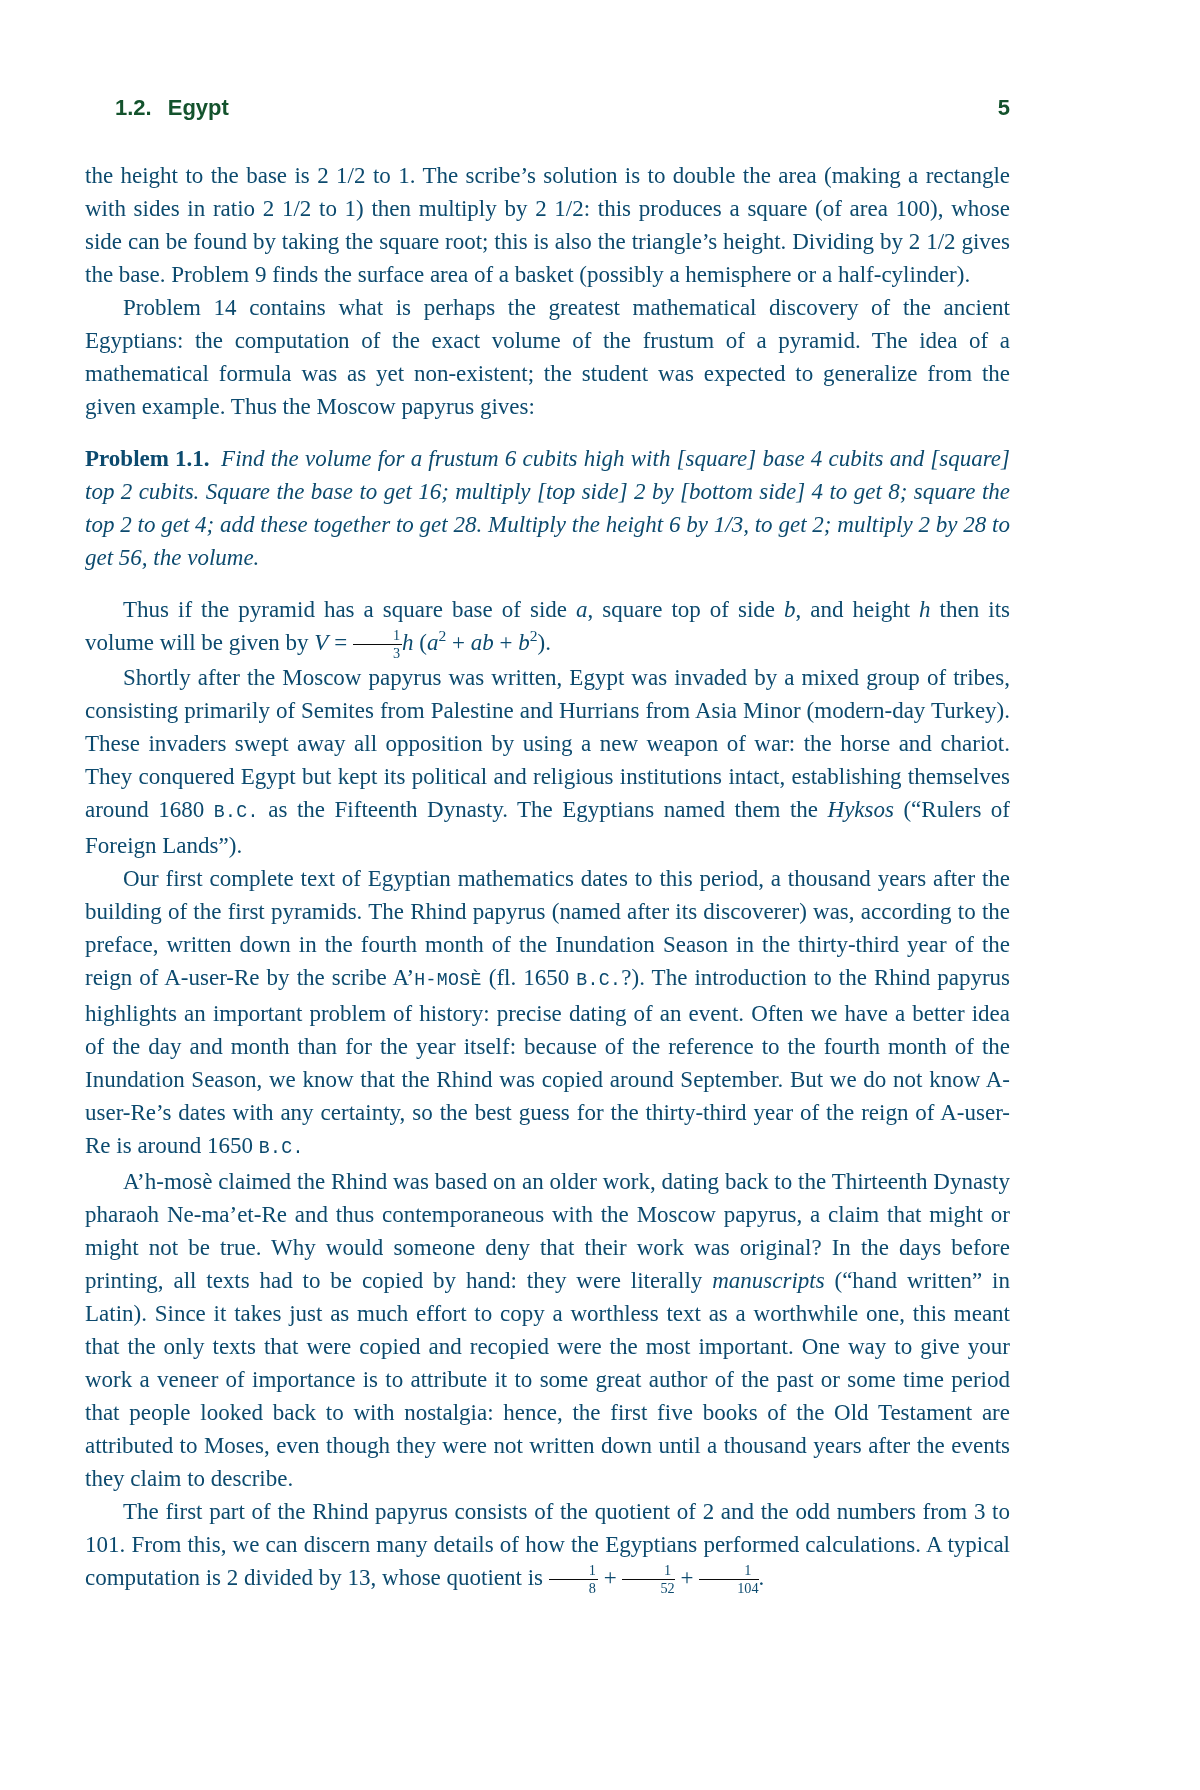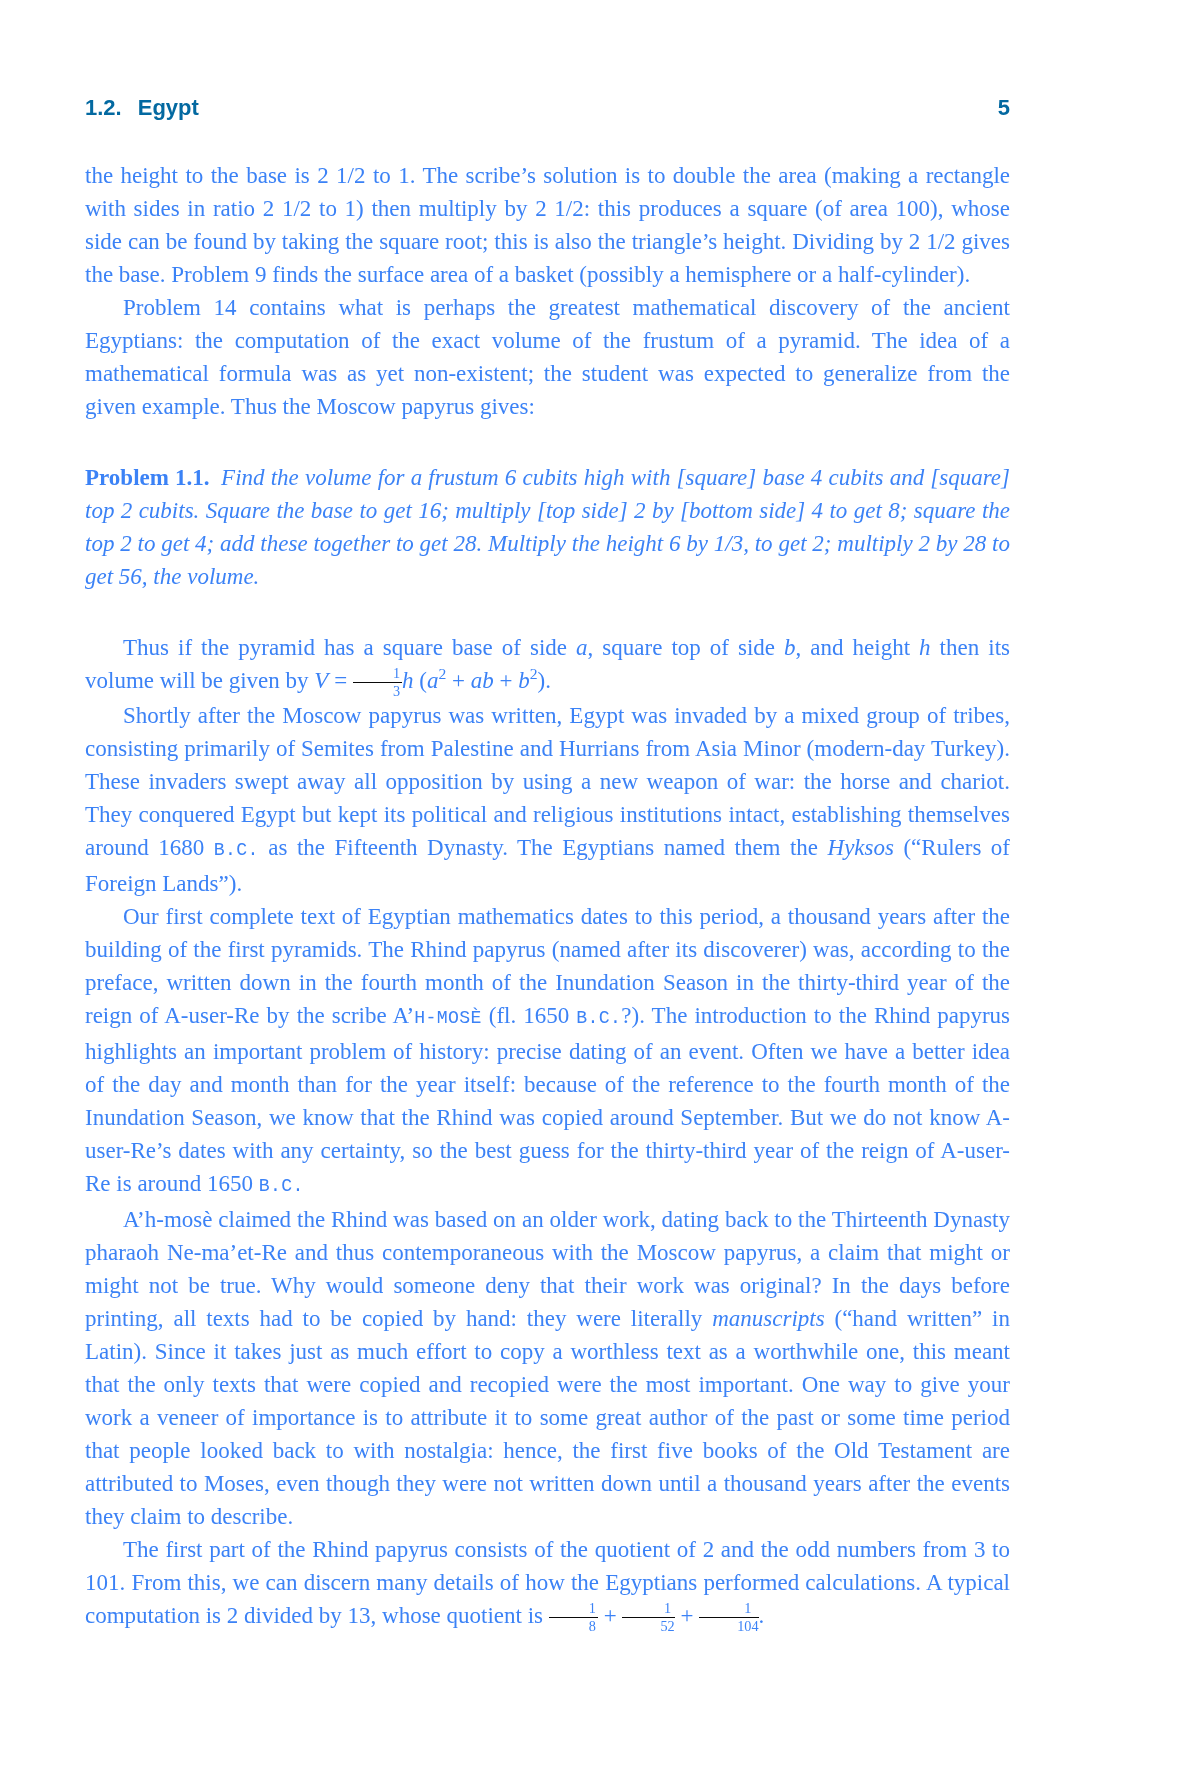--- a/index.html
+++ b/index.html
@@ -21,42 +21,43 @@
     background: #ffffff;
   }
   .running-head {
     display: flex;
     justify-content: space-between;
     align-items: baseline;
     font-family: "Liberation Sans", sans-serif;
     font-size: 22px;
     font-weight: 600;
     line-height: 26px;
-    color: #0369a1;
+    color: #14532d;
+    margin-left: 30px;
   }
   .running-head .section-number {
     margin-right: 16px;
   }
   .page-body {
     margin-top: 38px;
     font-family: "Liberation Serif", "DejaVu Serif", serif;
     font-size: 23px;
     line-height: 33px;
     text-align: justify;
-    color: #3b82f6;
+    color: #0c4a6e;
   }
   .para {
     margin: 0;
     text-align: justify;
   }
   .para.indent {
     text-indent: 38px;
   }
   .para.space-before {
-    margin-top: 38px;
+    margin-top: 19px;
   }
   .it { font-style: italic; }
   .bd { font-weight: bold; }
   .sc { font-size: 79%; letter-spacing: 0.02em; font-family: Liberation Mono, monospace; }
   .sup {
     vertical-align: super;
     font-size: 68%;
     line-height: 0;
   }
   .frac {

